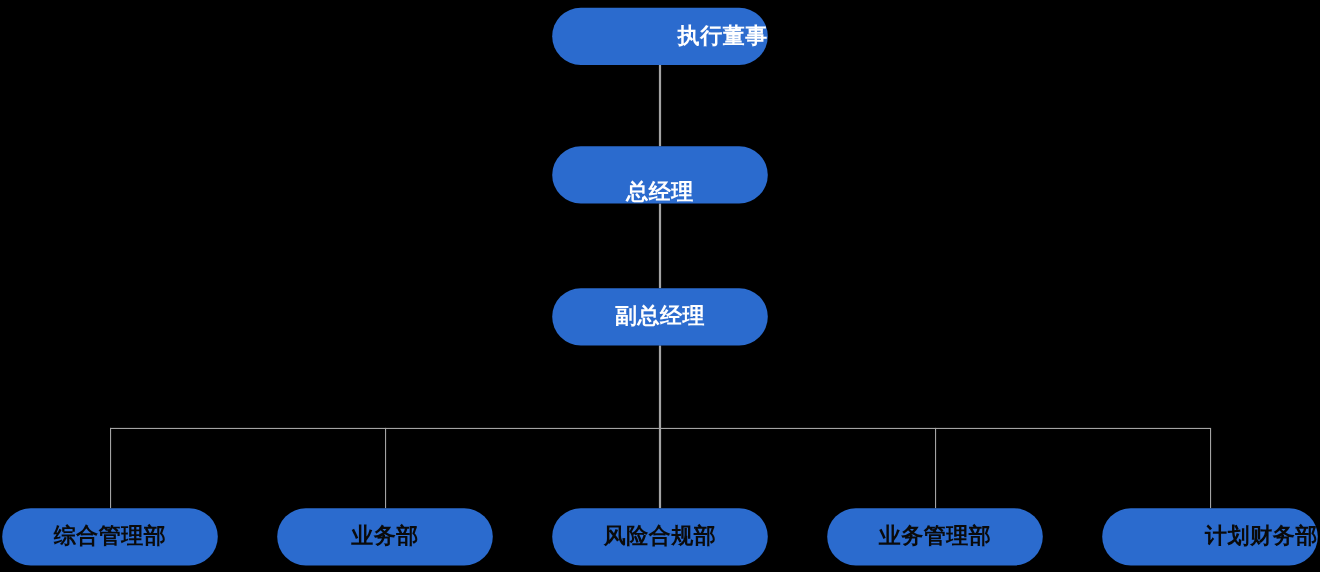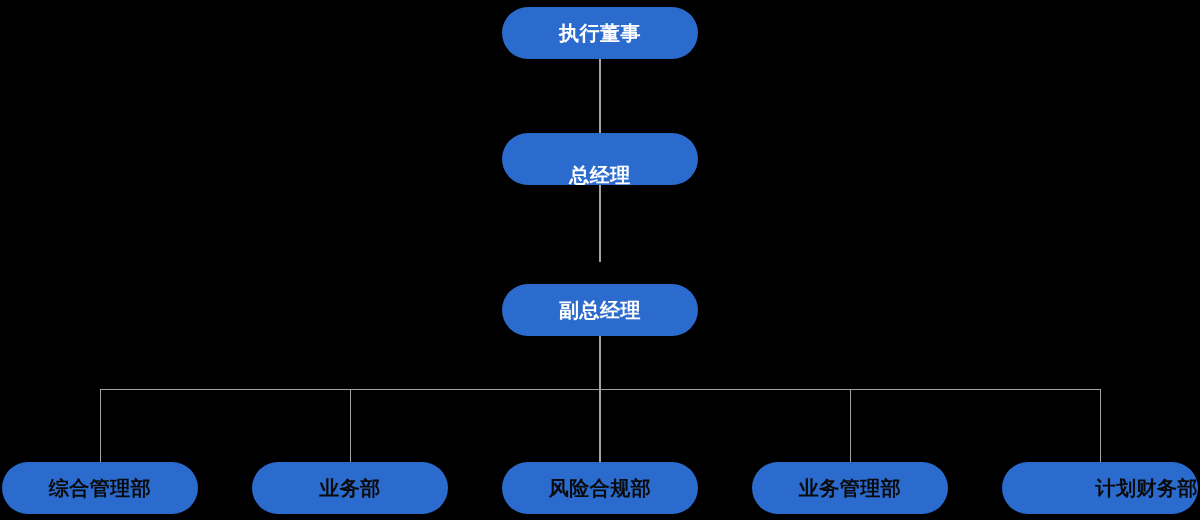--- a/index.html
+++ b/index.html
@@ -51,27 +51,27 @@
   <div class="line v" style="left:599px; top:59px;  height:74px;"></div>
   <div class="line v" style="left:599px; top:185px; height:77px;"></div>
   <div class="line v" style="left:599px; top:314px; height:76px;"></div>
   <div class="line h" style="left:100px; top:389px; width:1000px;"></div>
   <div class="line v thin" style="left:100px;  top:389px; height:73px;"></div>
   <div class="line v thin" style="left:350px;  top:389px; height:73px;"></div>
   <div class="line v" style="left:599px;  top:389px; height:73px;"></div>
   <div class="line v thin" style="left:850px;  top:389px; height:73px;"></div>
   <div class="line v thin" style="left:1100px; top:389px; height:73px;"></div>
 
-  <div class="node exec" style="left:502px; top:7px;">
+  <div class="node exec" style="left:502px; top:7px;justify-content:flex-end;">
     <span class="label">执行董事</span>
   </div>
   <div class="node exec" style="left:502px; top:133px;align-items:flex-end;">
     <span class="label">总经理</span>
   </div>
-  <div class="node exec" style="left:502px; top:262px;margin-top:22px;">
+  <div class="node exec" style="left:502px; top:262px;">
     <span class="label">副总经理</span>
   </div>
 
   <div class="node dept" style="left:2px; top:462px;">
     <span class="label">综合管理部</span>
   </div>
   <div class="node dept" style="left:252px; top:462px;">
     <span class="label">业务部</span>
   </div>
   <div class="node dept" style="left:752px; top:462px;">

